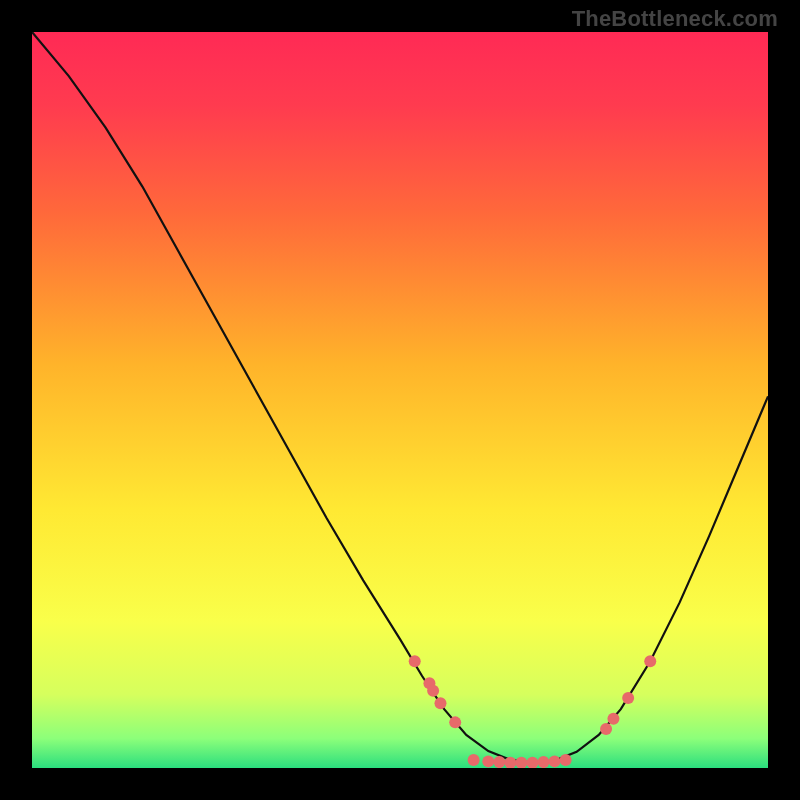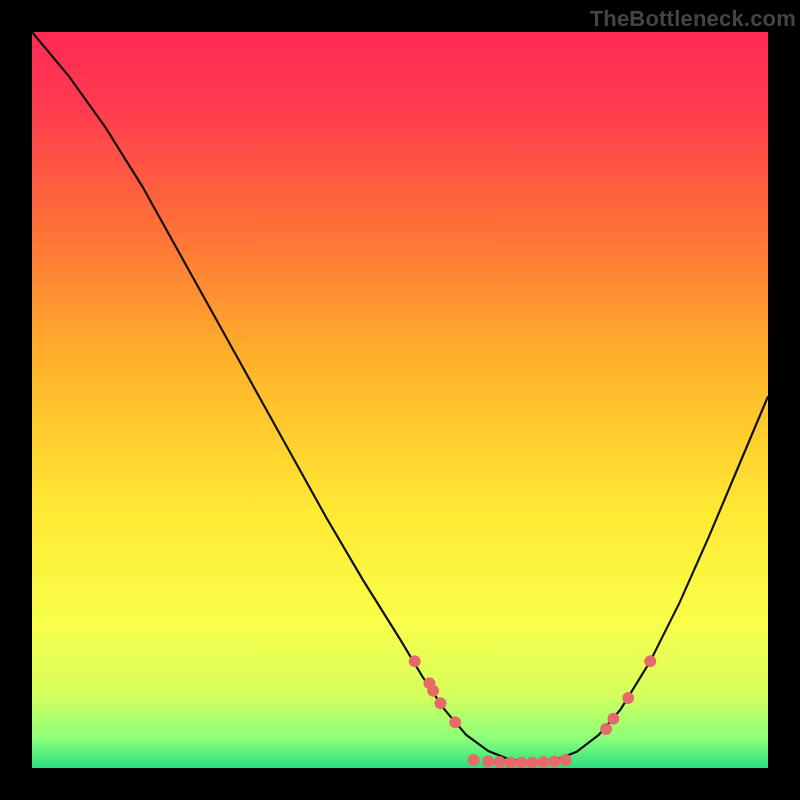--- a/index.html
+++ b/index.html
@@ -7,21 +7,21 @@
     padding: 0;
     background: #000;
     width: 800px;
     height: 800px;
     overflow: hidden;
     position: relative;
   }
   .watermark {
     position: absolute;
     top: 6px;
-    right: 4px;
+    right: 22px;
     font-family: Arial, Helvetica, sans-serif;
     font-size: 22px;
     font-weight: bold;
     color: #444;
     letter-spacing: 0.2px;
   }
   .plot {
     position: absolute;
     left: 32px;
     top: 32px;

